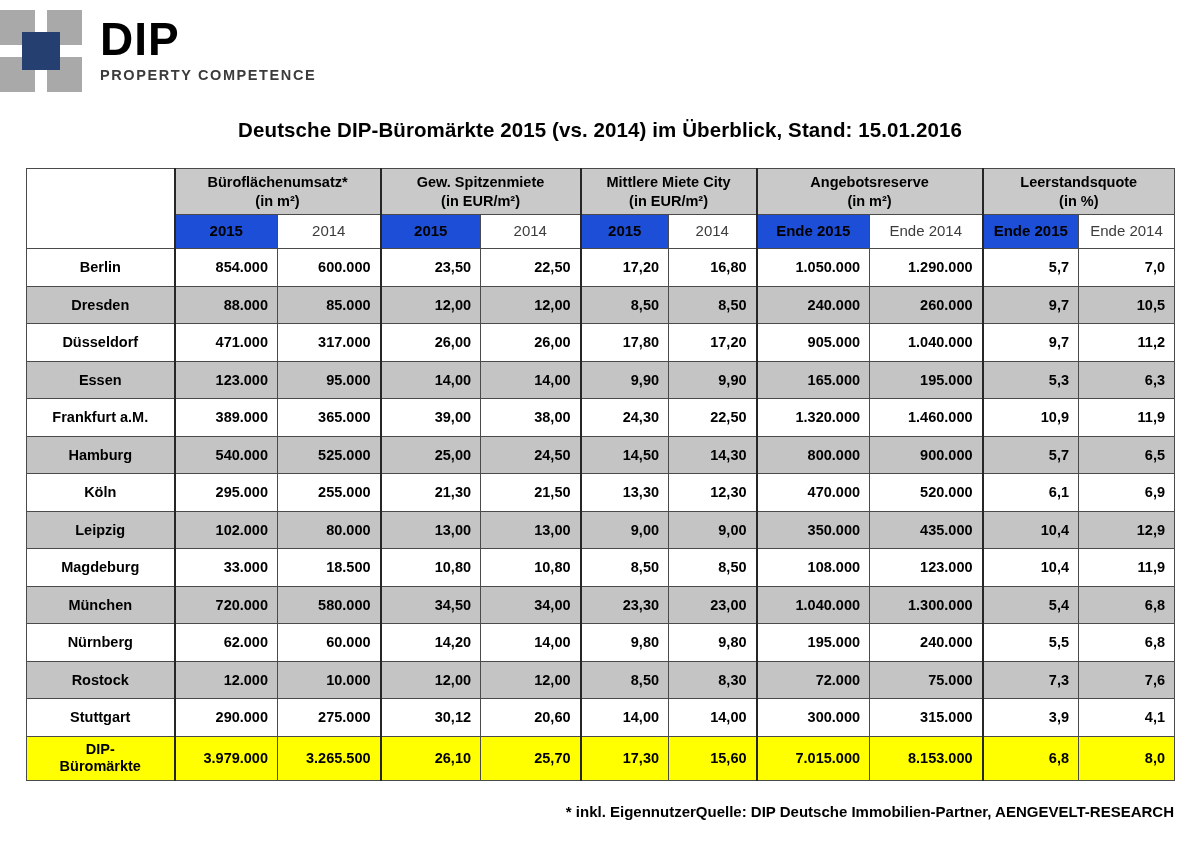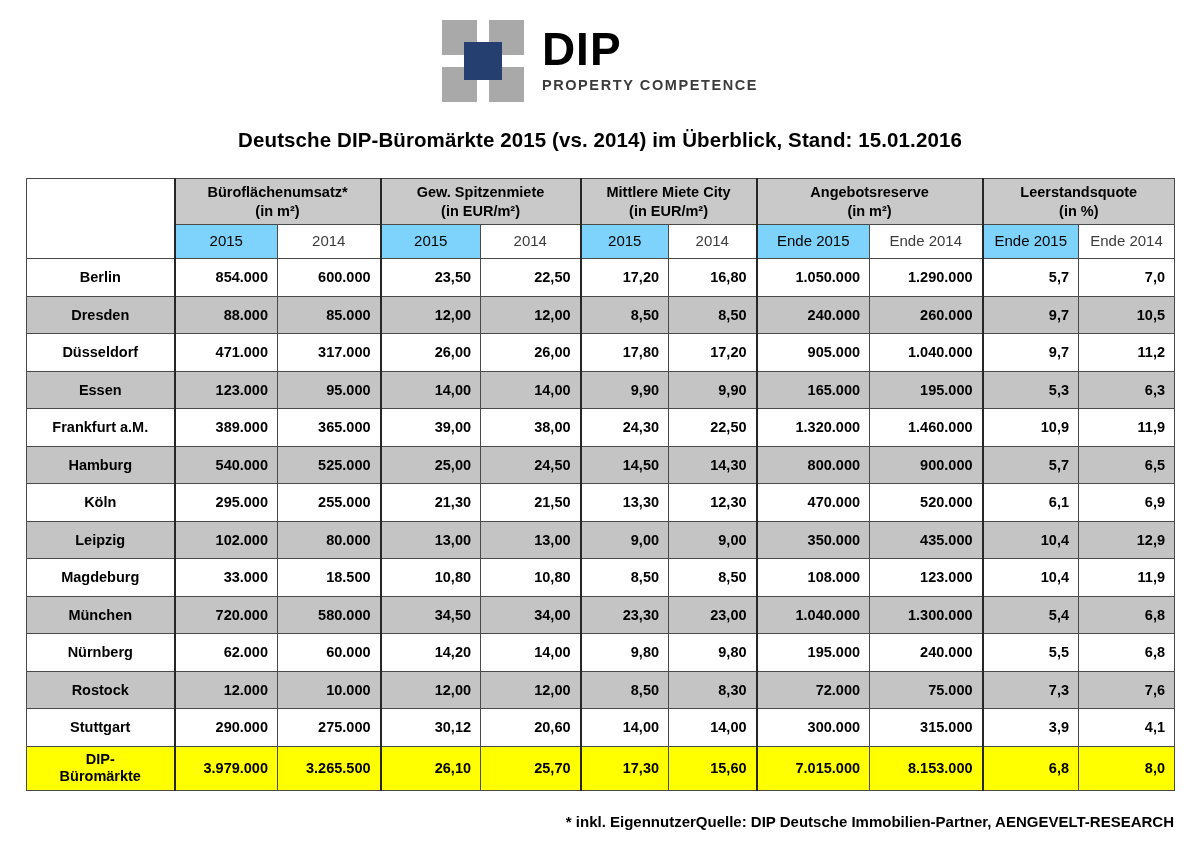--- a/index.html
+++ b/index.html
@@ -18,23 +18,23 @@
   .page {
     position: relative;
     width: 1200px;
     height: 859px;
     box-sizing: border-box;
   }
 
   
   .logo-area {
     display: flex;
-    justify-content: center;
+    justify-content: flex-start;
     align-items: flex-start;
-    padding-top: 20px;
+    padding-top: 10px;
   }
   .logo-block {
     display: flex;
     align-items: center;
     gap: 18px;
   }
   .logo-mark {
     position: relative;
     width: 82px;
     height: 82px;
@@ -129,22 +129,22 @@
   th.grp .unit {
     display: block;
     font-weight: bold;
     font-size: 14.5px;
   }
   th.sub {
     height: 34px;
     font-size: 15px;
   }
   th.sub.y2015 {
-    background: #7dd3fc;
-    font-weight: normal;
+    background: #1d4ed8;
+    font-weight: bold;
   }
   th.sub.y2014 {
     background: #ffffff;
     font-weight: normal;
     color: #3c3c3c;
   }
 
   tbody td {
     height: 37.5px;
     font-weight: bold;

